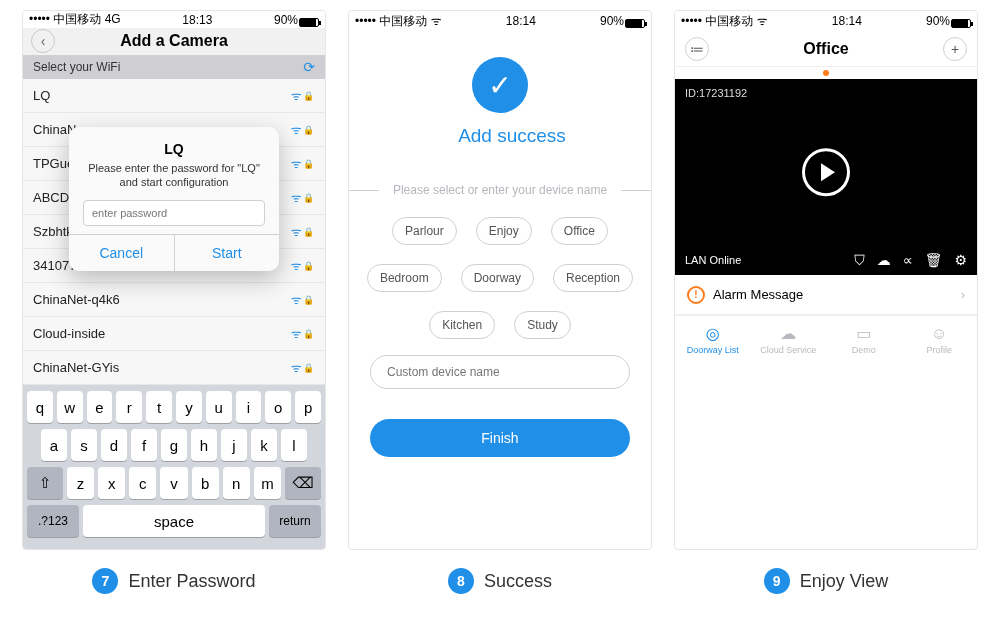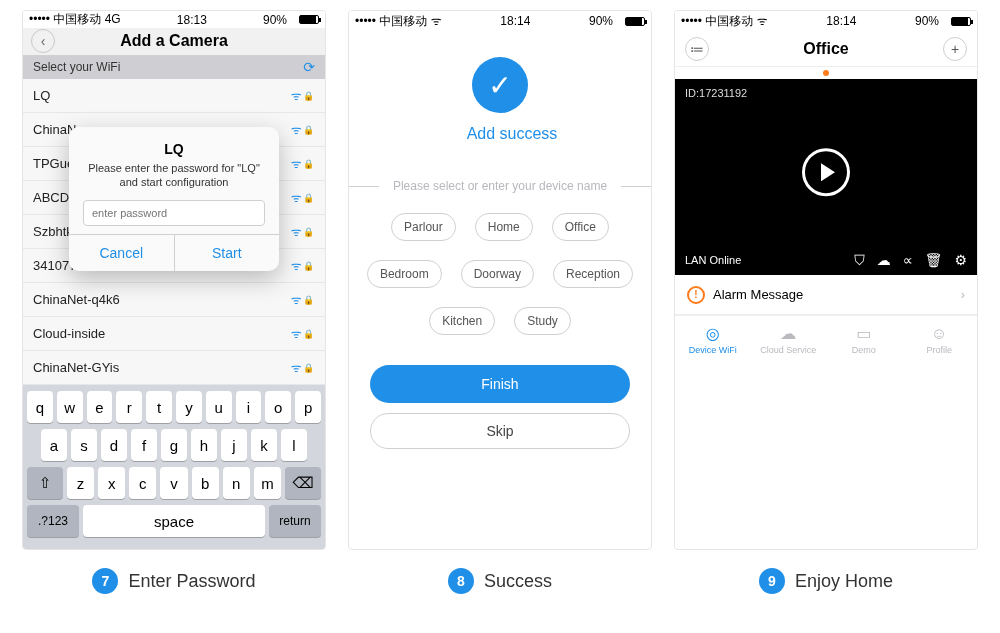--- a/index.html
+++ b/index.html
@@ -1,21 +1,21 @@
 <!DOCTYPE html>
 <html><head>
 <meta charset="utf-8">
 <style>
   * { box-sizing: border-box; margin: 0; padding: 0; }
   body { font-family: -apple-system, "Helvetica Neue", Arial, sans-serif; background: #fff; width: 1000px; height: 633px; }
   .canvas { display: flex; gap: 22px; padding: 10px 22px 0 22px; }
   .phone { width: 304px; height: 540px; border: 1px solid #e5e5e5; background: #fff; border-radius: 4px; overflow: hidden; display: flex; flex-direction: column; position: relative; }
   
   .status { height: 20px; display: flex; align-items: center; justify-content: space-between; padding: 0 6px; font-size: 12px; color: #000; background: #fff; }
-  .status .sb-right { display: flex; align-items: center; gap: 12px; }
+  .status .sb-right { display: flex; align-items: flex-end; gap: 1px; }
   .bat { width: 20px; height: 9px; border: 1px solid #000; border-radius: 2px; position: relative; display: inline-block; }
   .bat::after { content: ""; position: absolute; right: -3px; top: 2px; width: 2px; height: 4px; background: #000; }
   .bat i { display: block; height: 100%; width: 90%; background: #000; }
   
   .nav1 { height: 36px; background: #f1f1f2; border-bottom: 1px solid #d0d0d3; display: flex; align-items: center; justify-content: center; position: relative; }
   .nav1 .back { position: absolute; left: 8px; width: 24px; height: 24px; border-radius: 50%; border: 1px solid #c8c8cc; display: flex; align-items: center; justify-content: center; font-size: 14px; color: #666; }
   .wifi-hdr { height: 30px; background: #cfcfd3; display: flex; align-items: center; justify-content: space-between; padding: 0 10px; font-size: 12px; color: #333; }
   .refresh { color: #1f8fe8; font-size: 14px; }
   .wifi-list { flex: 0 0 auto; }
   .wifi-row { height: 34px; border-bottom: 1px solid #e7e7ea; display: flex; align-items: center; justify-content: space-between; padding: 0 10px; font-size: 13px; color: #222; background: #f7f7f8; }
@@ -33,21 +33,21 @@
   
   .kbd { margin-top: auto; background: #d3d6dc; padding: 6px 4px; }
   .kbd-row { display: flex; gap: 4px; margin-bottom: 6px; justify-content: center; }
   .key { background: #fff; border-radius: 4px; height: 32px; flex: 1; display: flex; align-items: center; justify-content: center; font-size: 15px; box-shadow: 0 1px 0 rgba(0,0,0,0.25); }
   .key.shift, .key.del { flex: 0 0 36px; background: #b0b5bf; }
   .key.space { flex: 3; }
   .key.n123, .key.ret { flex: 0 0 52px; background: #b0b5bf; font-size: 12px; }
   
   .p2 { display:flex; flex-direction:column; align-items:center; padding-top: 20px; }
   .check { width: 56px; height: 56px; border-radius: 50%; background: #1f8fe8; display:flex; align-items:center; justify-content:center; color:#fff; font-size:28px; margin-top: 6px; }
-  .succ-title { color:#1f8fe8; font-size:16px; margin-top:12px;margin-left:24px; }
+  .succ-title { color:#1f8fe8; font-size:19px; margin-top:12px;margin-left:24px; }
   .sel-label { color:#b7b7be; font-size:12px; margin-top:36px; text-align:center; position:relative; padding: 0 14px; }
   .sel-label::before, .sel-label::after { content:""; position:absolute; top:50%; width:36px; border-top:1px solid #d0d0d4; }
   .sel-label::before { left:-36px; } .sel-label::after { right:-36px; }
   .chips { display:flex; flex-wrap:wrap; gap:19px; justify-content:center; margin-top:20px; padding: 0 10px; }
   .chip { border:1px solid #d0d0d4; border-radius: 16px; padding: 6px 12px; font-size:12px; color:#555; }
   .custom-in { margin-top:16px; width: 260px; height:34px; border:1px solid #d0d0d4; border-radius:17px; padding:0 16px; font-size:12px; color:#999; }
   .finish { margin-top:30px; width:260px; height:38px; border-radius:19px; background:#1f8fe8; color:#fff; display:flex; align-items:center; justify-content:center; font-size:14px; border:none; }
   .skip { margin-top:10px; width:260px; height:36px; border-radius:18px; border:1px solid #d0d0d4; background:#fff; display:flex; align-items:center; justify-content:center; font-size:14px; color:#444; }
   
   .nav3 { height: 36px; border-bottom:1px solid #eee; display:flex; align-items:center; justify-content:space-between; padding:0 10px; }
@@ -205,30 +205,30 @@
             <i></i>
           </span>
         </span>
     </div>
     <div class="p2">
       <div class="check">✓</div>
       <div class="succ-title">Add success</div>
       <div class="sel-label">Please select or enter your device name</div>
       <div class="chips">
         <div class="chip">Parlour</div>
-        <div class="chip">Home</div>
+        <div class="chip">Enjoy</div>
         <div class="chip">Office</div>
         <div class="chip">Bedroom</div>
         <div class="chip">Doorway</div>
         <div class="chip">Reception</div>
         <div class="chip">Kitchen</div>
         <div class="chip">Study</div>
       </div>
+      <input class="custom-in" placeholder="Custom device name" style="">
       <button class="finish">Finish</button>
-      <button class="skip">Skip</button>
     </div>
   </div>
 
   <div class="phone">
     <div class="status">
       <span>••••• 中国移动 ᯤ</span>
       <span>18:14</span>
       <span class="sb-right">
           <span>90%</span>
           <span class="bat">
@@ -259,21 +259,21 @@
       </div>
     </div>
     <div class="alarm-row">
       <span class="alarm-ic">!</span>
       <span>Alarm Message</span>
       <span class="chev">›</span>
     </div>
     <div class="tabbar">
       <div class="tab active">
           <span class="tic">◎</span>
-          <span>Device WiFi</span>
+          <span>Doorway List</span>
         </div>
       <div class="tab">
           <span class="tic">☁</span>
           <span>Cloud Service</span>
         </div>
       <div class="tab">
           <span class="tic">▭</span>
           <span>Demo</span>
         </div>
       <div class="tab">
@@ -289,15 +289,15 @@
   <div class="cap">
       <span class="num">7</span>
       <span>Enter Password</span>
     </div>
   <div class="cap">
       <span class="num">8</span>
       <span>Success</span>
     </div>
   <div class="cap">
       <span class="num">9</span>
-      <span>Enjoy Home</span>
+      <span>Enjoy View</span>
     </div>
 </div>
 
 </body></html>

